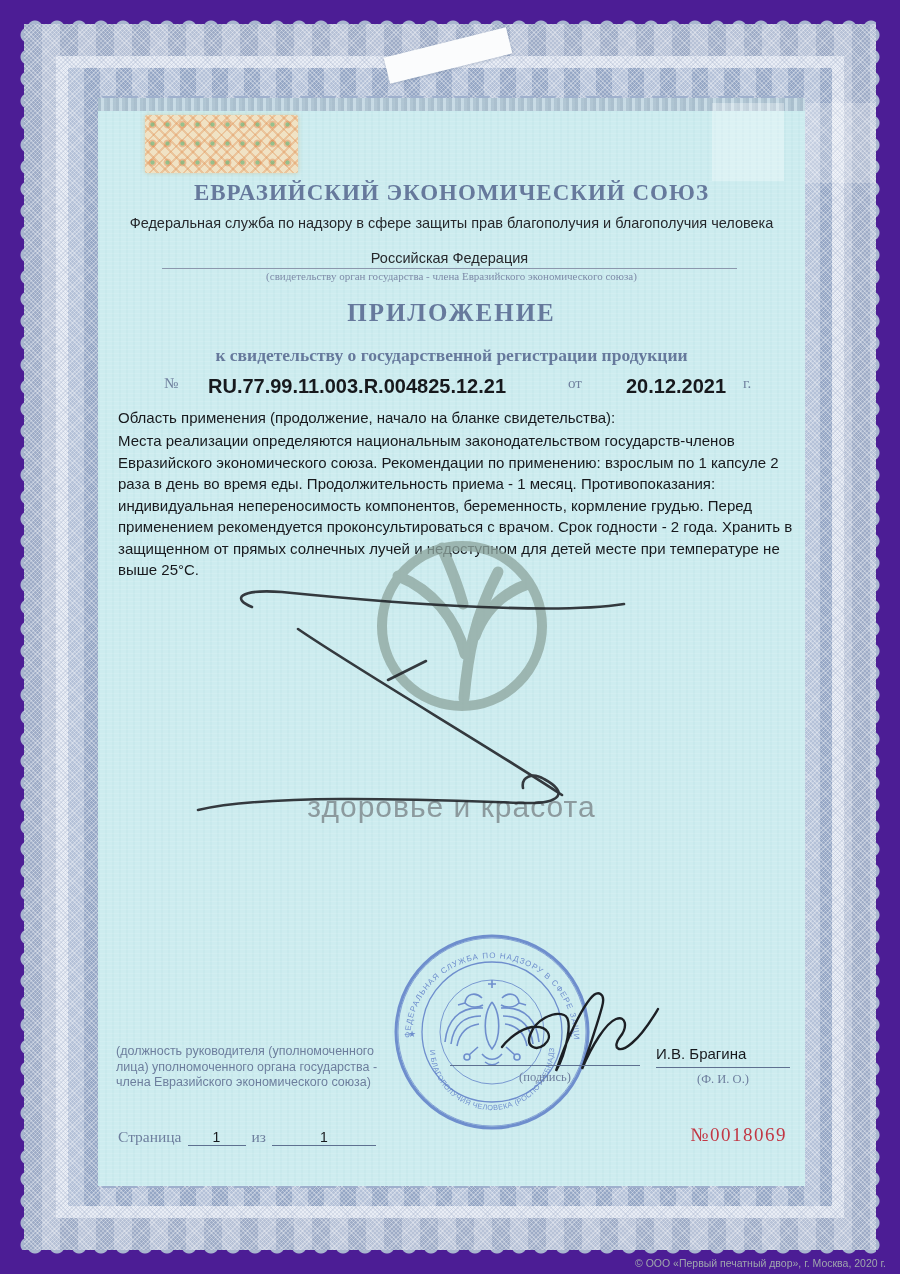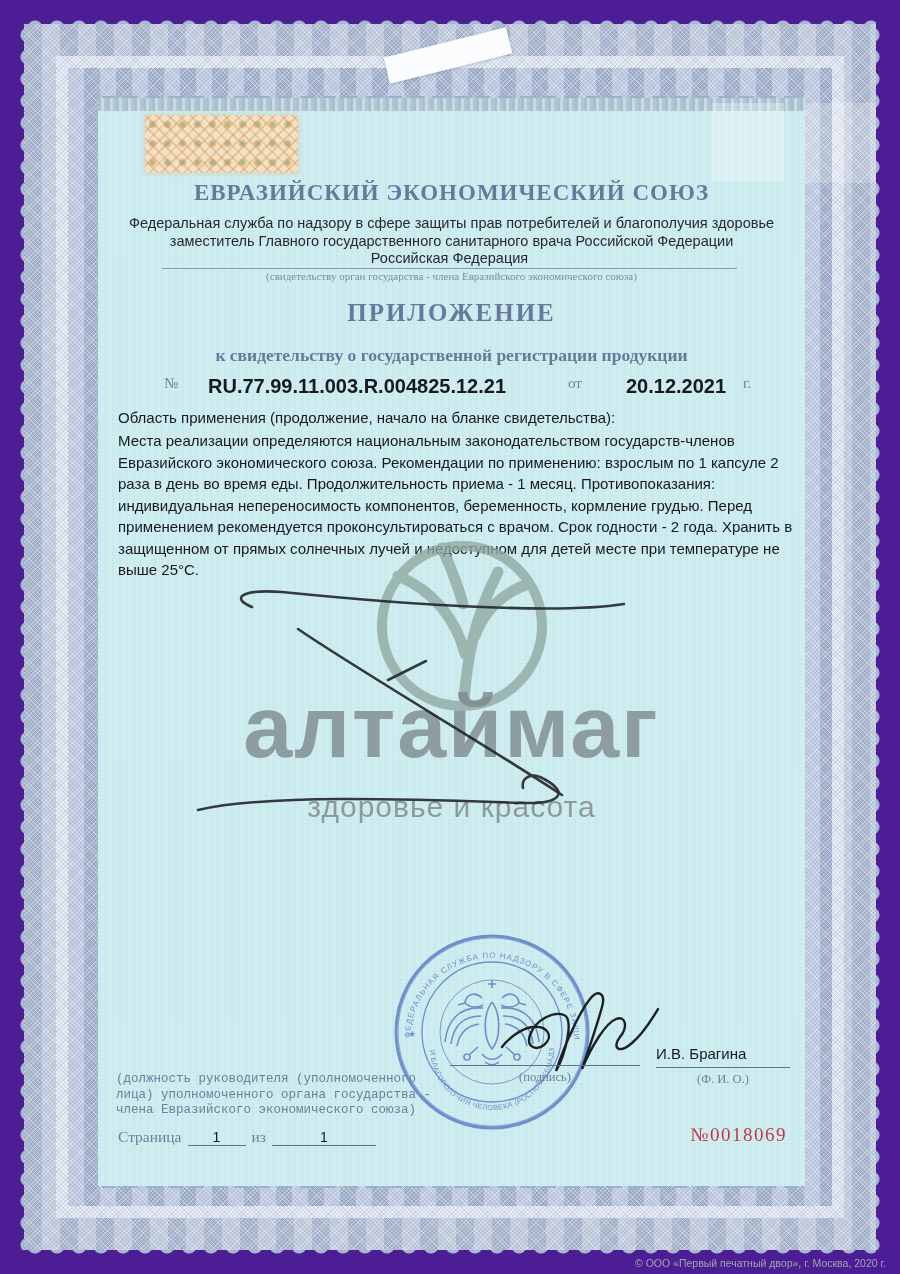--- a/index.html
+++ b/index.html
@@ -94,22 +94,22 @@
     font-size:88px; font-weight:bold; letter-spacing:2px; color:rgba(124,134,137,.78); }
   .wm-tag { position:absolute; top:692px; left:0; right:0; text-align:center;
     font-size:30px; letter-spacing:1px; color:rgba(124,134,137,.80); }
 
   .scrawl { position:absolute; left:72px; top:455px; }
   .stamp { position:absolute; left:288px; top:828px; opacity:.88; filter:blur(.3px); }
   .pen-sig { position:absolute; left:398px; top:875px; }
 
   .sig-left-label { position:absolute; left:18px; top:947px; width:312px; font-size:15px; font-weight:bold; color:#17191d;
     border-bottom:1.3px solid #5f7090; padding-bottom:5px; }
-  .sig-left-caption { position:absolute; left:18px; top:974px; width:330px;
-    font-family:Liberation Mono, monospace; font-size:12.5px; line-height:15.5px; color:#6d7e9d; }
+  .sig-left-caption { position:absolute; left:18px; top:946px; width:330px;
+    font-family:Liberation Sans, sans-serif; font-size:12.5px; line-height:15.5px; color:#6d7e9d; }
   .sig-mid-line { position:absolute; left:352px; top:947px; width:190px; height:21px; border-bottom:1.3px solid #5f7090; }
   .sig-mid-caption { position:absolute; left:352px; top:972px; width:190px; text-align:center;
     font-family:"Liberation Serif", serif; font-size:12.5px; color:#6d7e9d; }
   .sig-right-name { position:absolute; left:558px; top:947px; width:134px; font-size:15px; color:#17191d;
     border-bottom:1.3px solid #5f7090; padding-bottom:5px; }
   .sig-right-caption { position:absolute; left:558px; top:974px; width:134px; text-align:center;
     font-family:"Liberation Serif", serif; font-size:12.5px; color:#6d7e9d; }
 
   .pag { position:absolute; left:20px; top:1030px; font-family:"Liberation Serif", serif; font-size:15.5px; color:#6d7e9d; }
   .pag .blank { display:inline-block; border-bottom:1.3px solid #5f7090; text-align:center;
@@ -138,22 +138,21 @@
   <div class="wave w-in-right"></div>
   <div class="ghost2"></div>
   <div class="sticker-white"></div>
 
   <div class="field">
     <div class="topstrip"></div>
     <div class="hologram"></div>
     <div class="ghost1"></div>
 
     <div class="union-title">ЕВРАЗИЙСКИЙ ЭКОНОМИЧЕСКИЙ СОЮЗ</div>
-    <div class="auth auth1">Федеральная служба по надзору в сфере защиты прав потребителей и благополучия здоровье</div>
-    <div class="auth auth2">заместитель Главного государственного санитарного врача Российской Федерации</div>
+    <div class="auth auth1">Федеральная служба по надзору в сфере защиты прав благополучия и благополучия человека</div>
     <div class="auth3wrap">
       <span class="auth3">Российская Федерация</span>
     </div>
     <div class="auth-caption">(свидетельству орган государства - члена Евразийского экономического союза)</div>
 
     <div class="doc-title">ПРИЛОЖЕНИЕ</div>
     <div class="doc-subtitle">к свидетельству о государственной регистрации продукции</div>
 
     <div class="numrow">
       <span class="lbl n-no">№</span>
@@ -168,21 +167,20 @@
 
     <svg class="wm-emblem" width="188" height="188" viewBox="-94 -94 188 188">
       <g fill="none" stroke="#8fa7a0" stroke-width="11" stroke-linecap="round">
         <circle cx="0" cy="0" r="80" stroke-width="10"></circle>
         <path d="M2,72 C6,30 12,-8 36,-54"></path>
         <path d="M-64,-50 C-30,-36 -6,-8 3,28"></path>
         <path d="M66,-42 C38,-32 22,-14 13,10"></path>
         <path d="M-20,-78 C-10,-56 -4,-40 1,-22"></path>
       </g>
     </svg>
-    <div class="wm-brand">алтаймаг</div>
     <div class="wm-tag">здоровье и красота</div>
 
     <svg class="scrawl" width="530" height="310" viewBox="0 0 530 310">
       <g fill="none" stroke="#23262b" stroke-width="2.6" stroke-linecap="round" opacity=".9">
         <path d="M82,54 C62,46 68,36 112,39 C250,53 392,61 454,51"></path>
         <path d="M128,76 C180,112 332,202 392,242"></path>
         <path d="M218,127 L256,108"></path>
         <path d="M28,257 C100,240 262,247 354,250 C390,251 400,240 374,226 C362,219 351,224 353,235"></path>
       </g>
     </svg>

